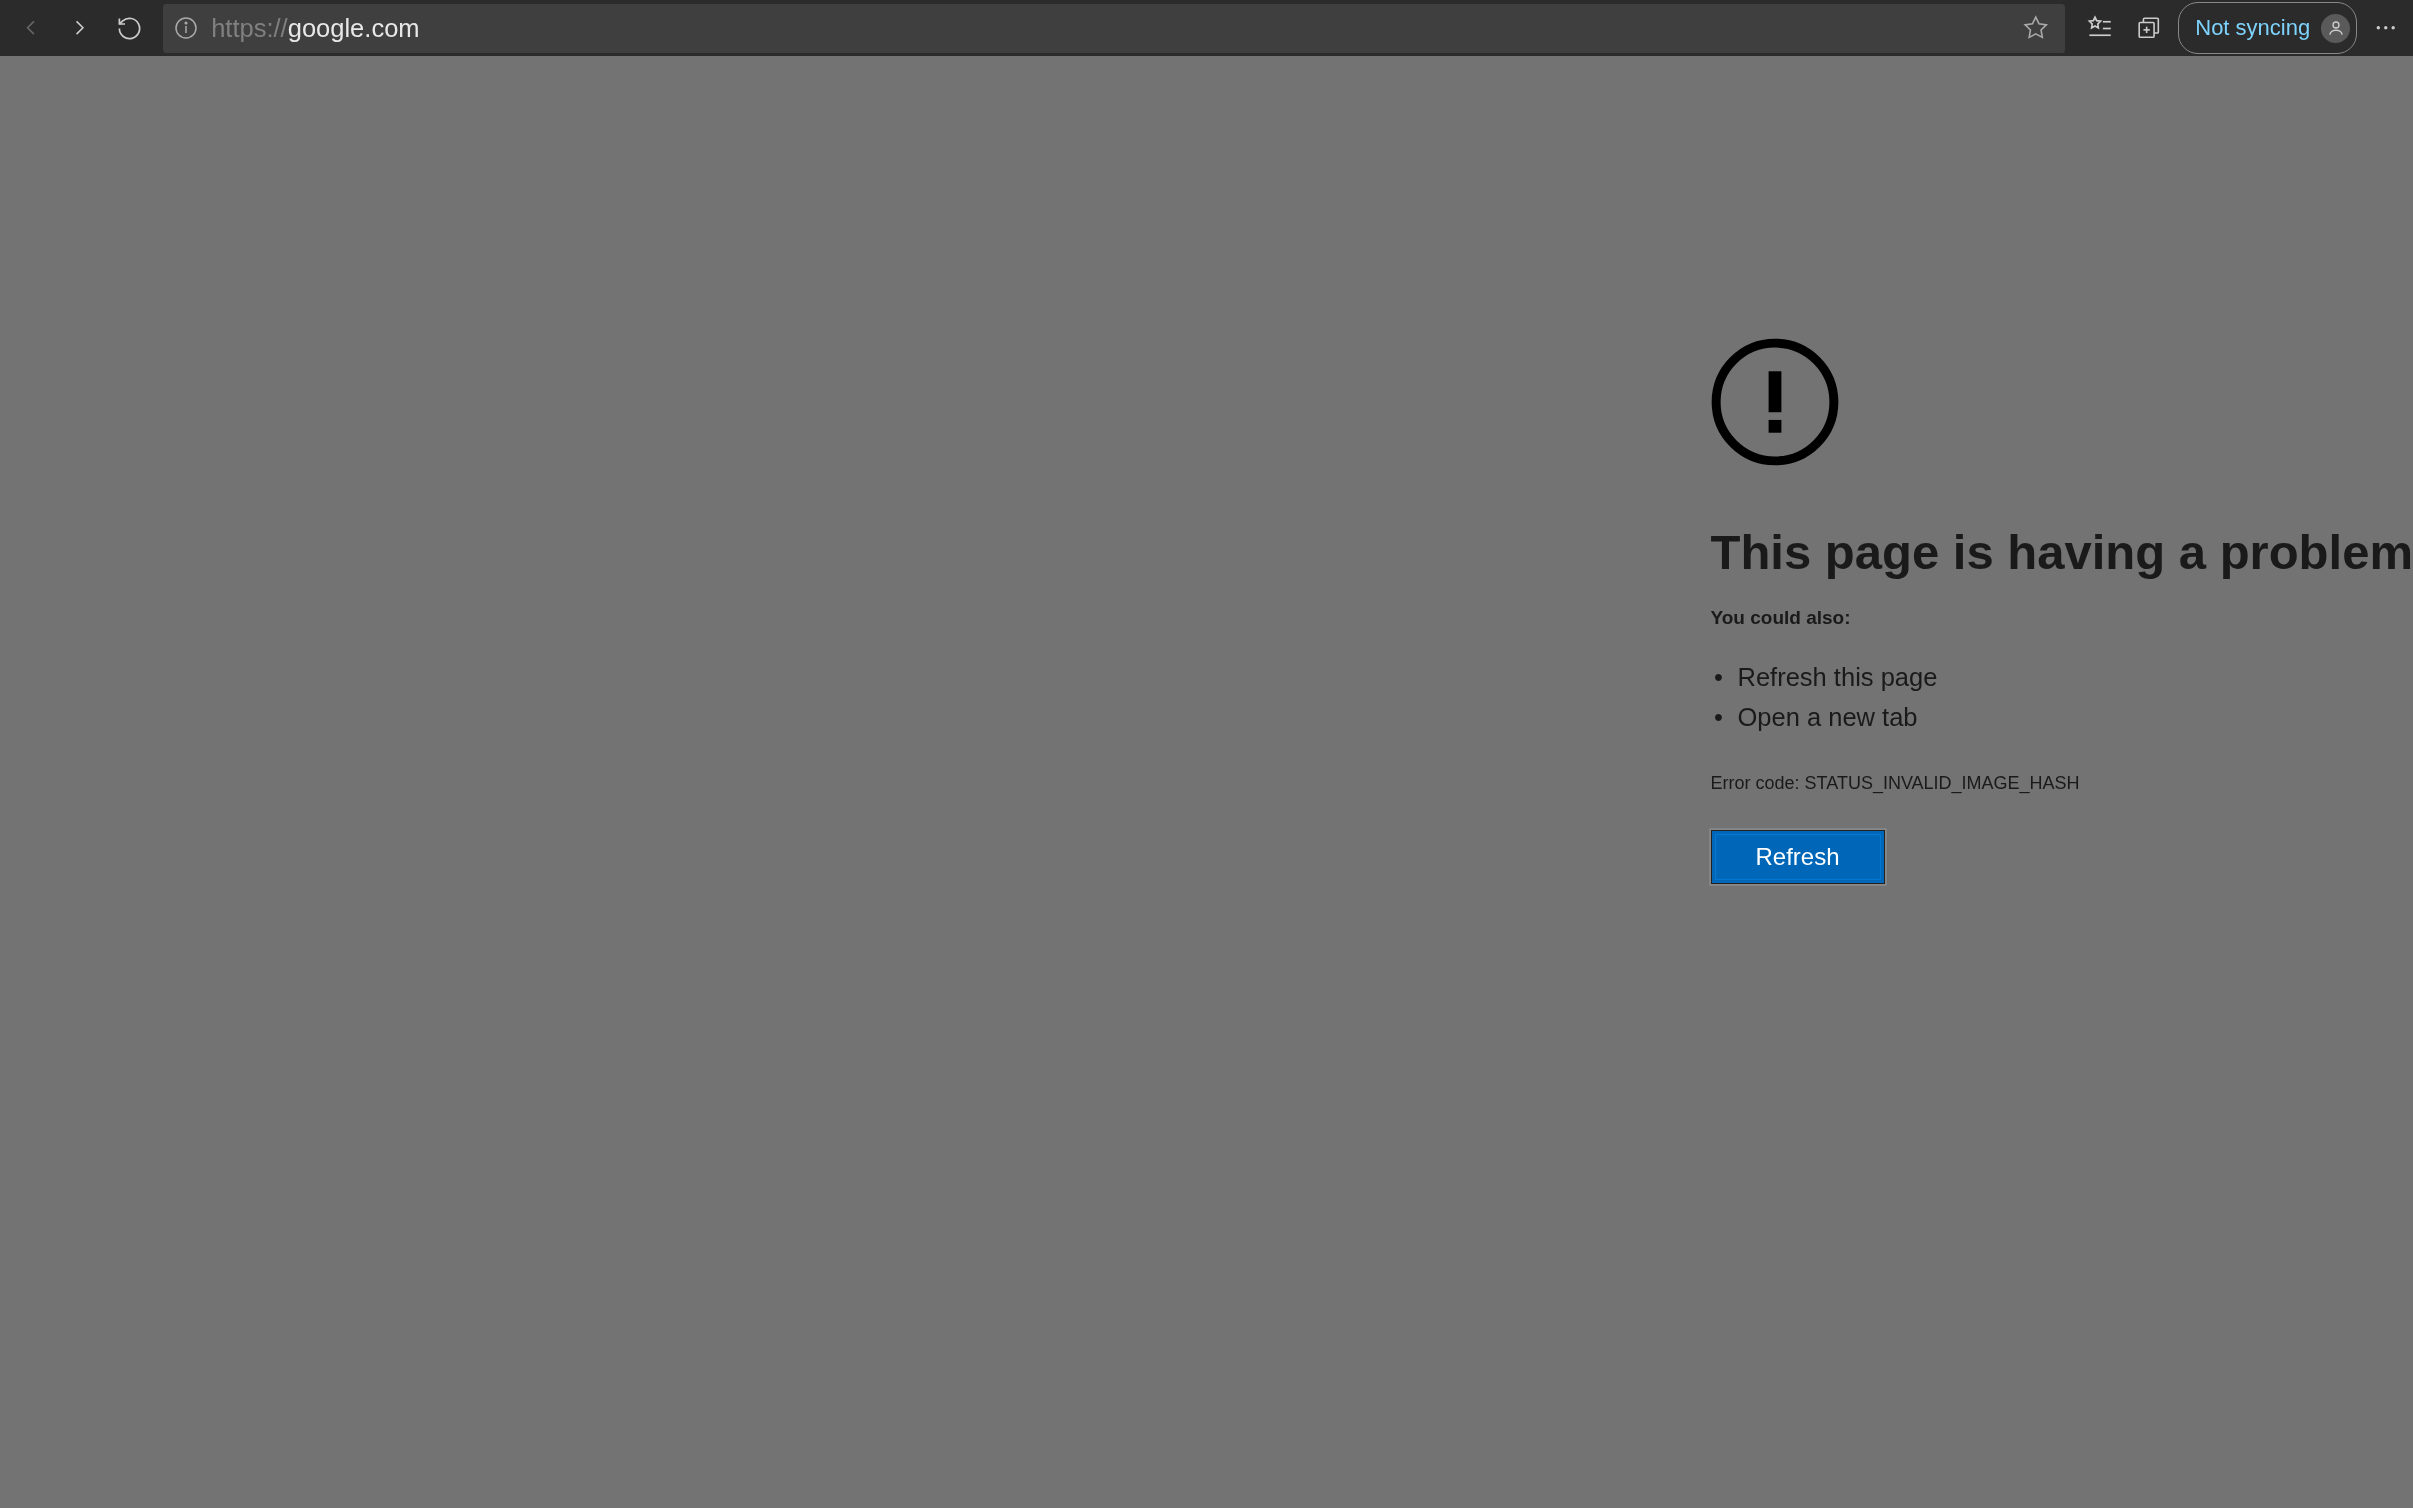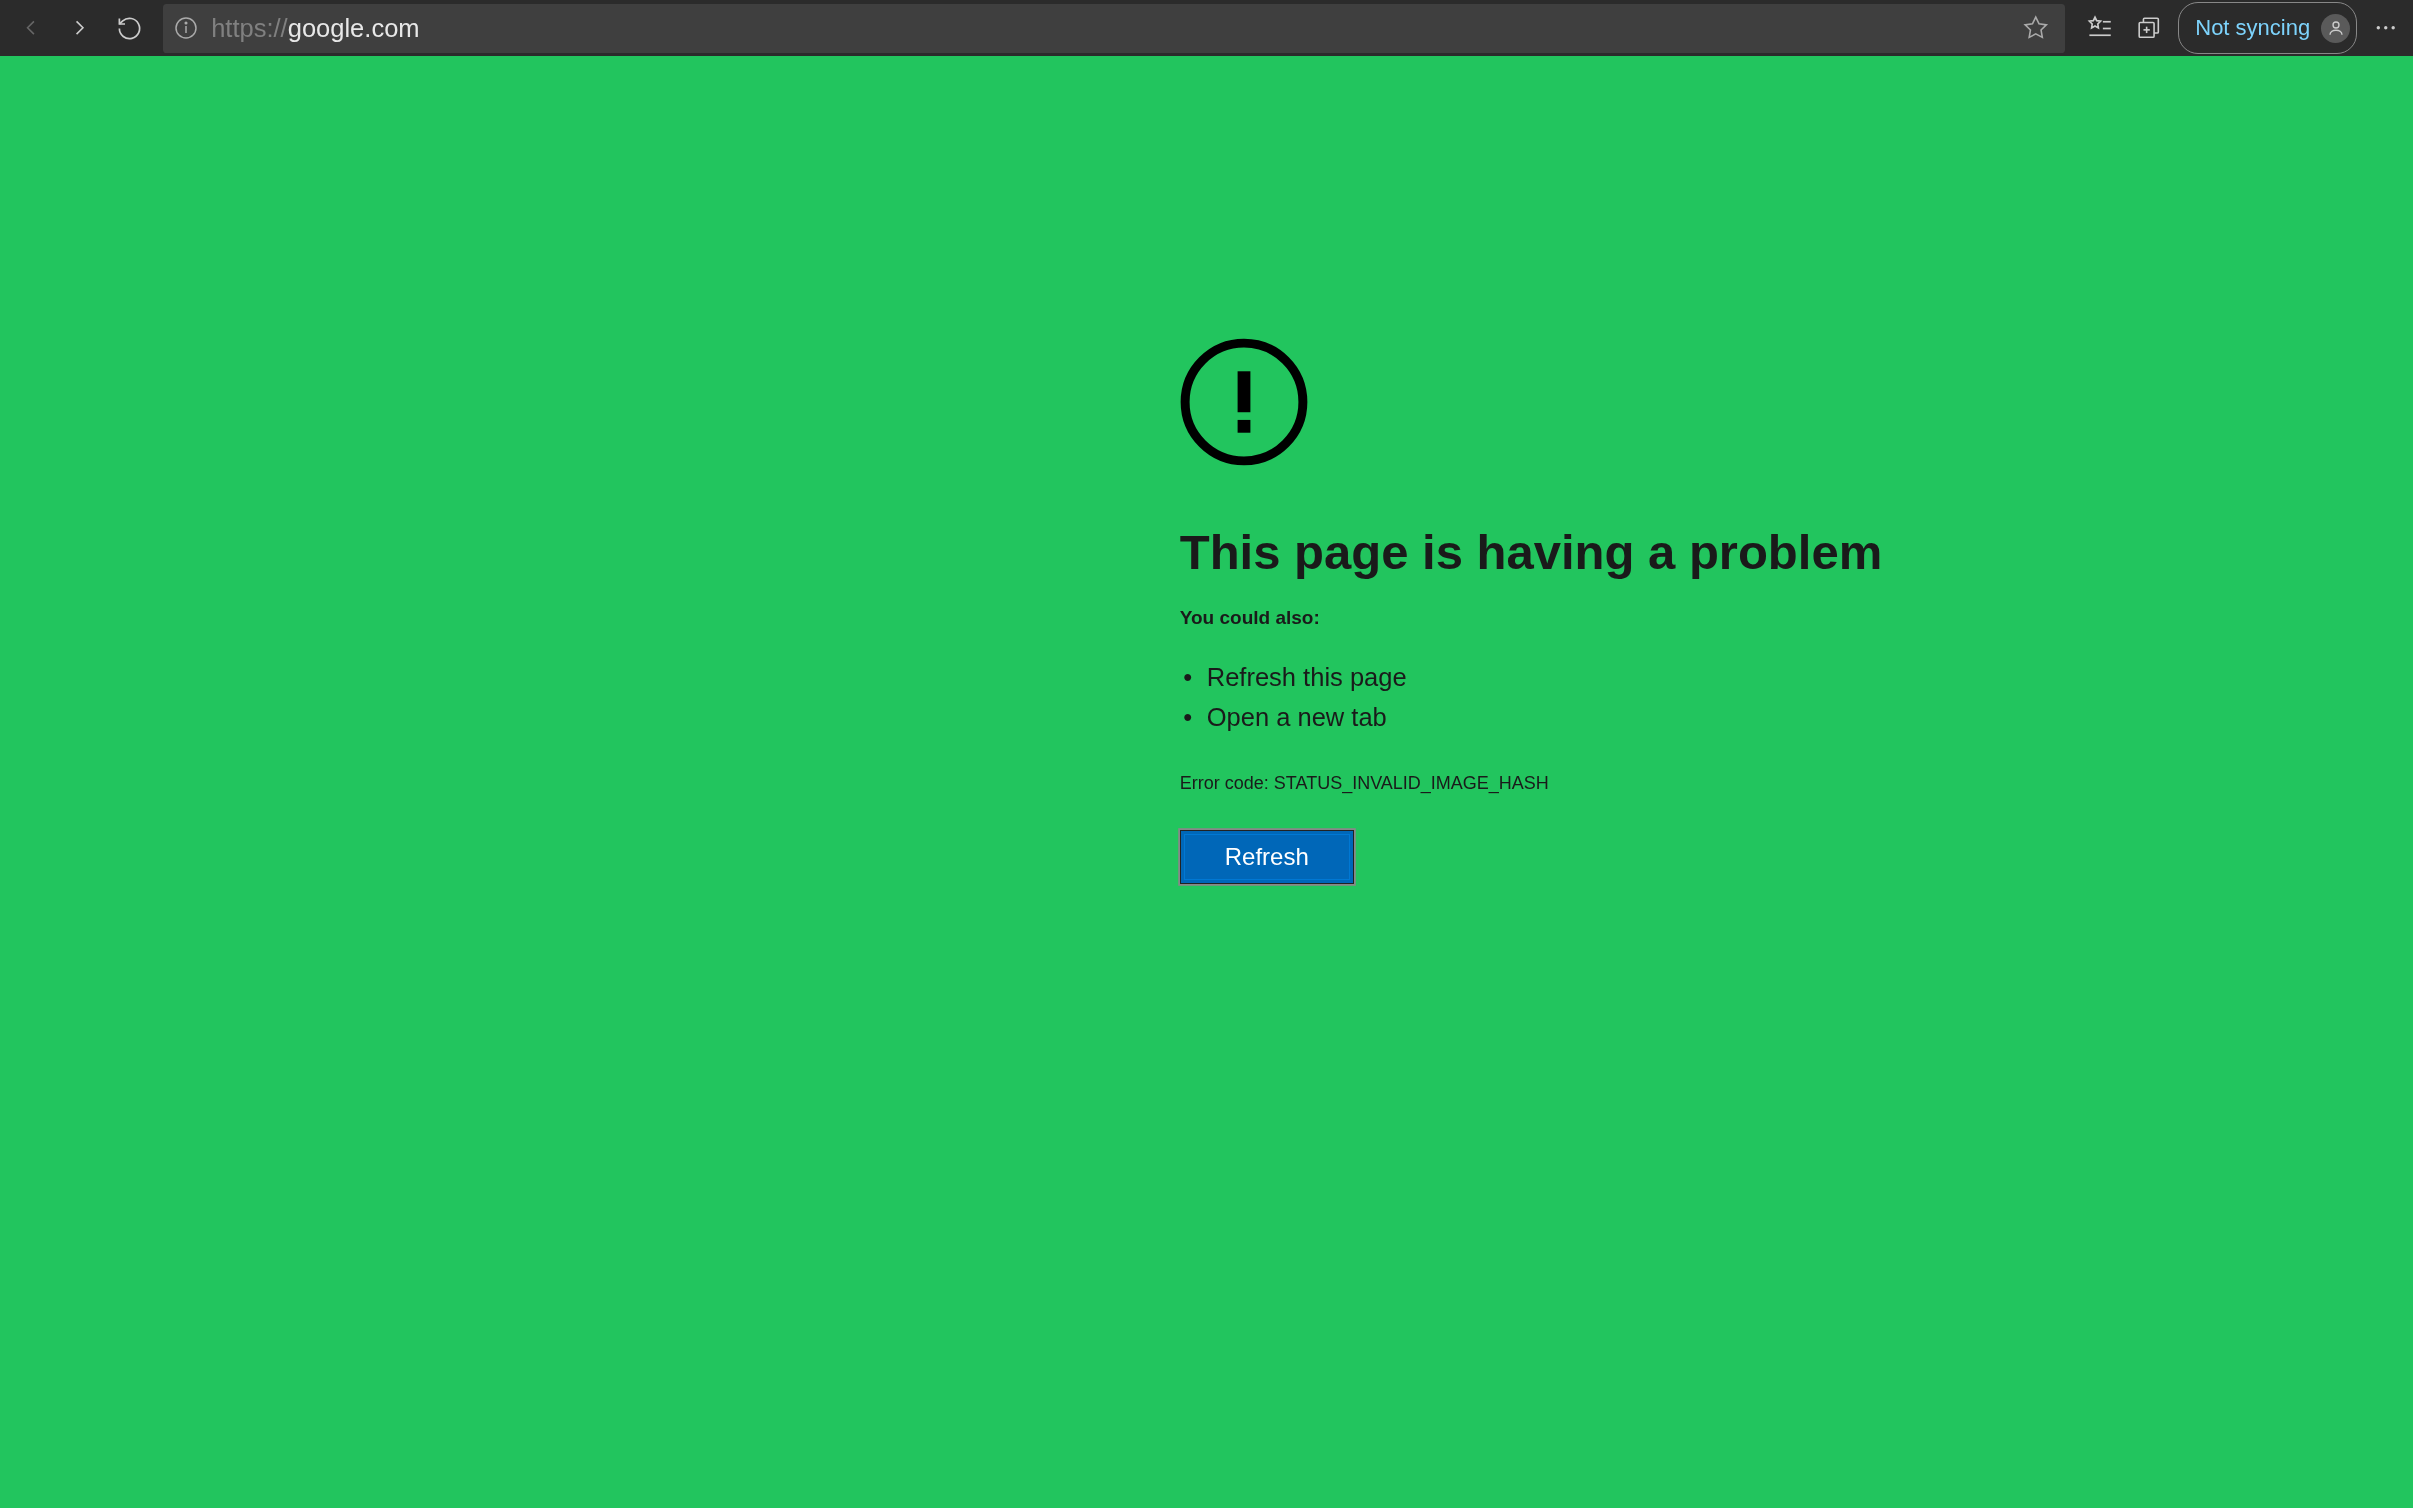--- a/index.html
+++ b/index.html
@@ -97,23 +97,23 @@
       height: 29px;
       border-radius: 50%;
       background: #5a5a5a;
       display: flex;
       align-items: center;
       justify-content: center;
     }
     .content-area {
       width: 100%;
       height: calc(100vh - 56px);
-      background: #22c55e;
-      display: flex;
-      justify-content: center;
+      background: #737373;
+      display: flex;
+      justify-content: flex-end;
       padding-top: 282px;
     }
     .error-container {
       margin-left: 649px;
       max-width: 820px;
     }
     .error-icon {
       margin-bottom: 55px;
     }
     .error-title {

